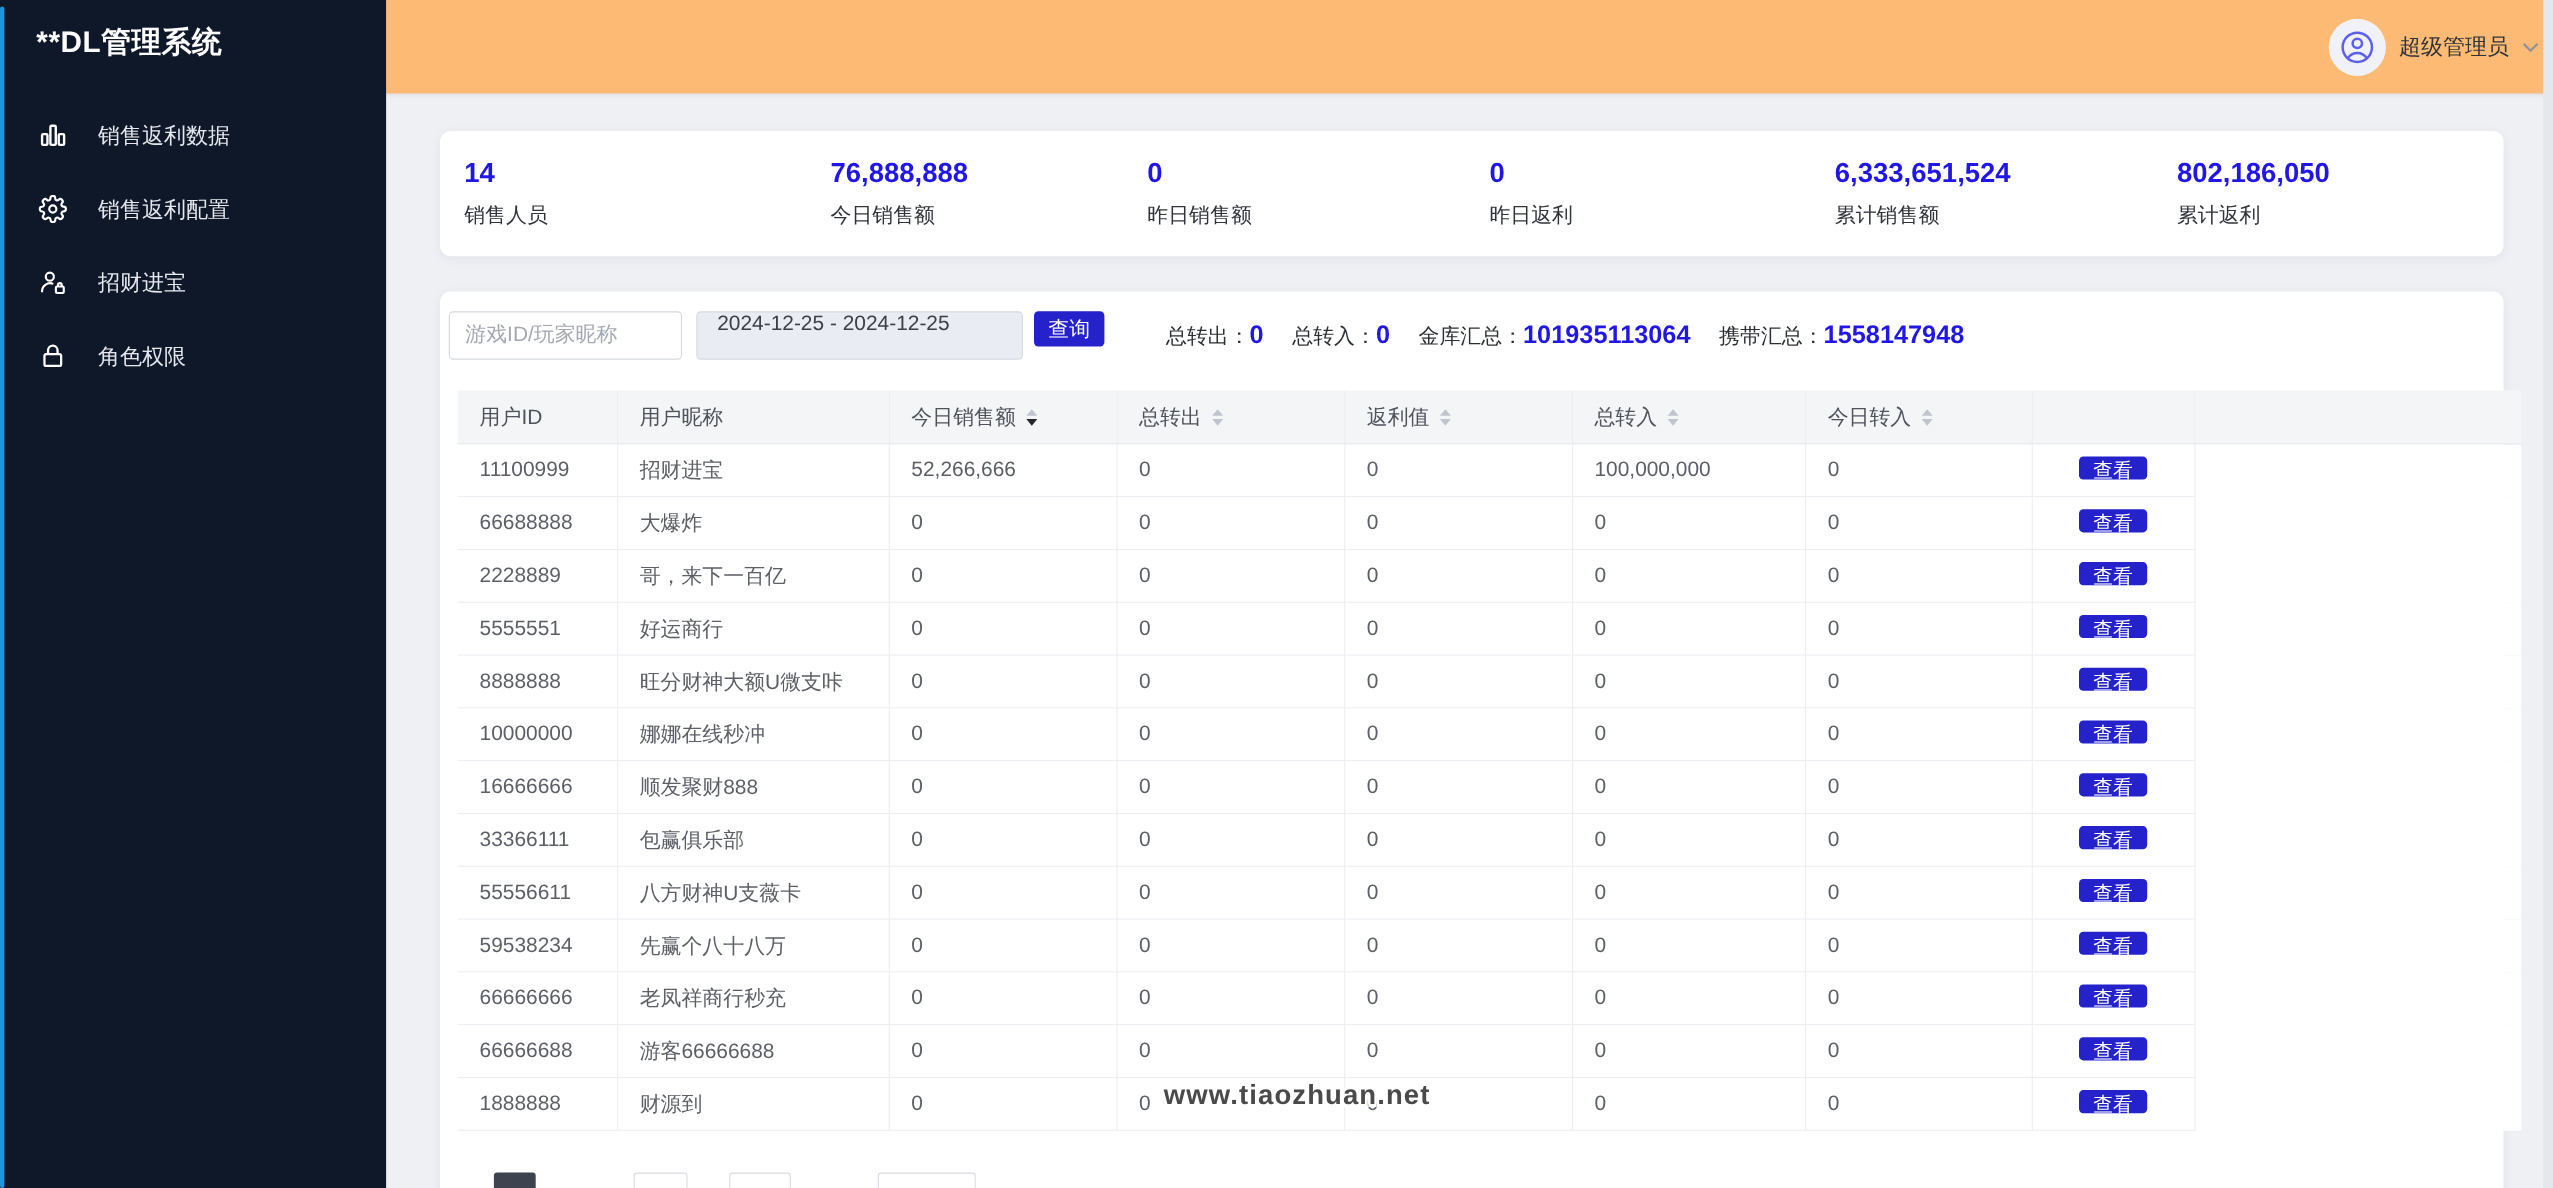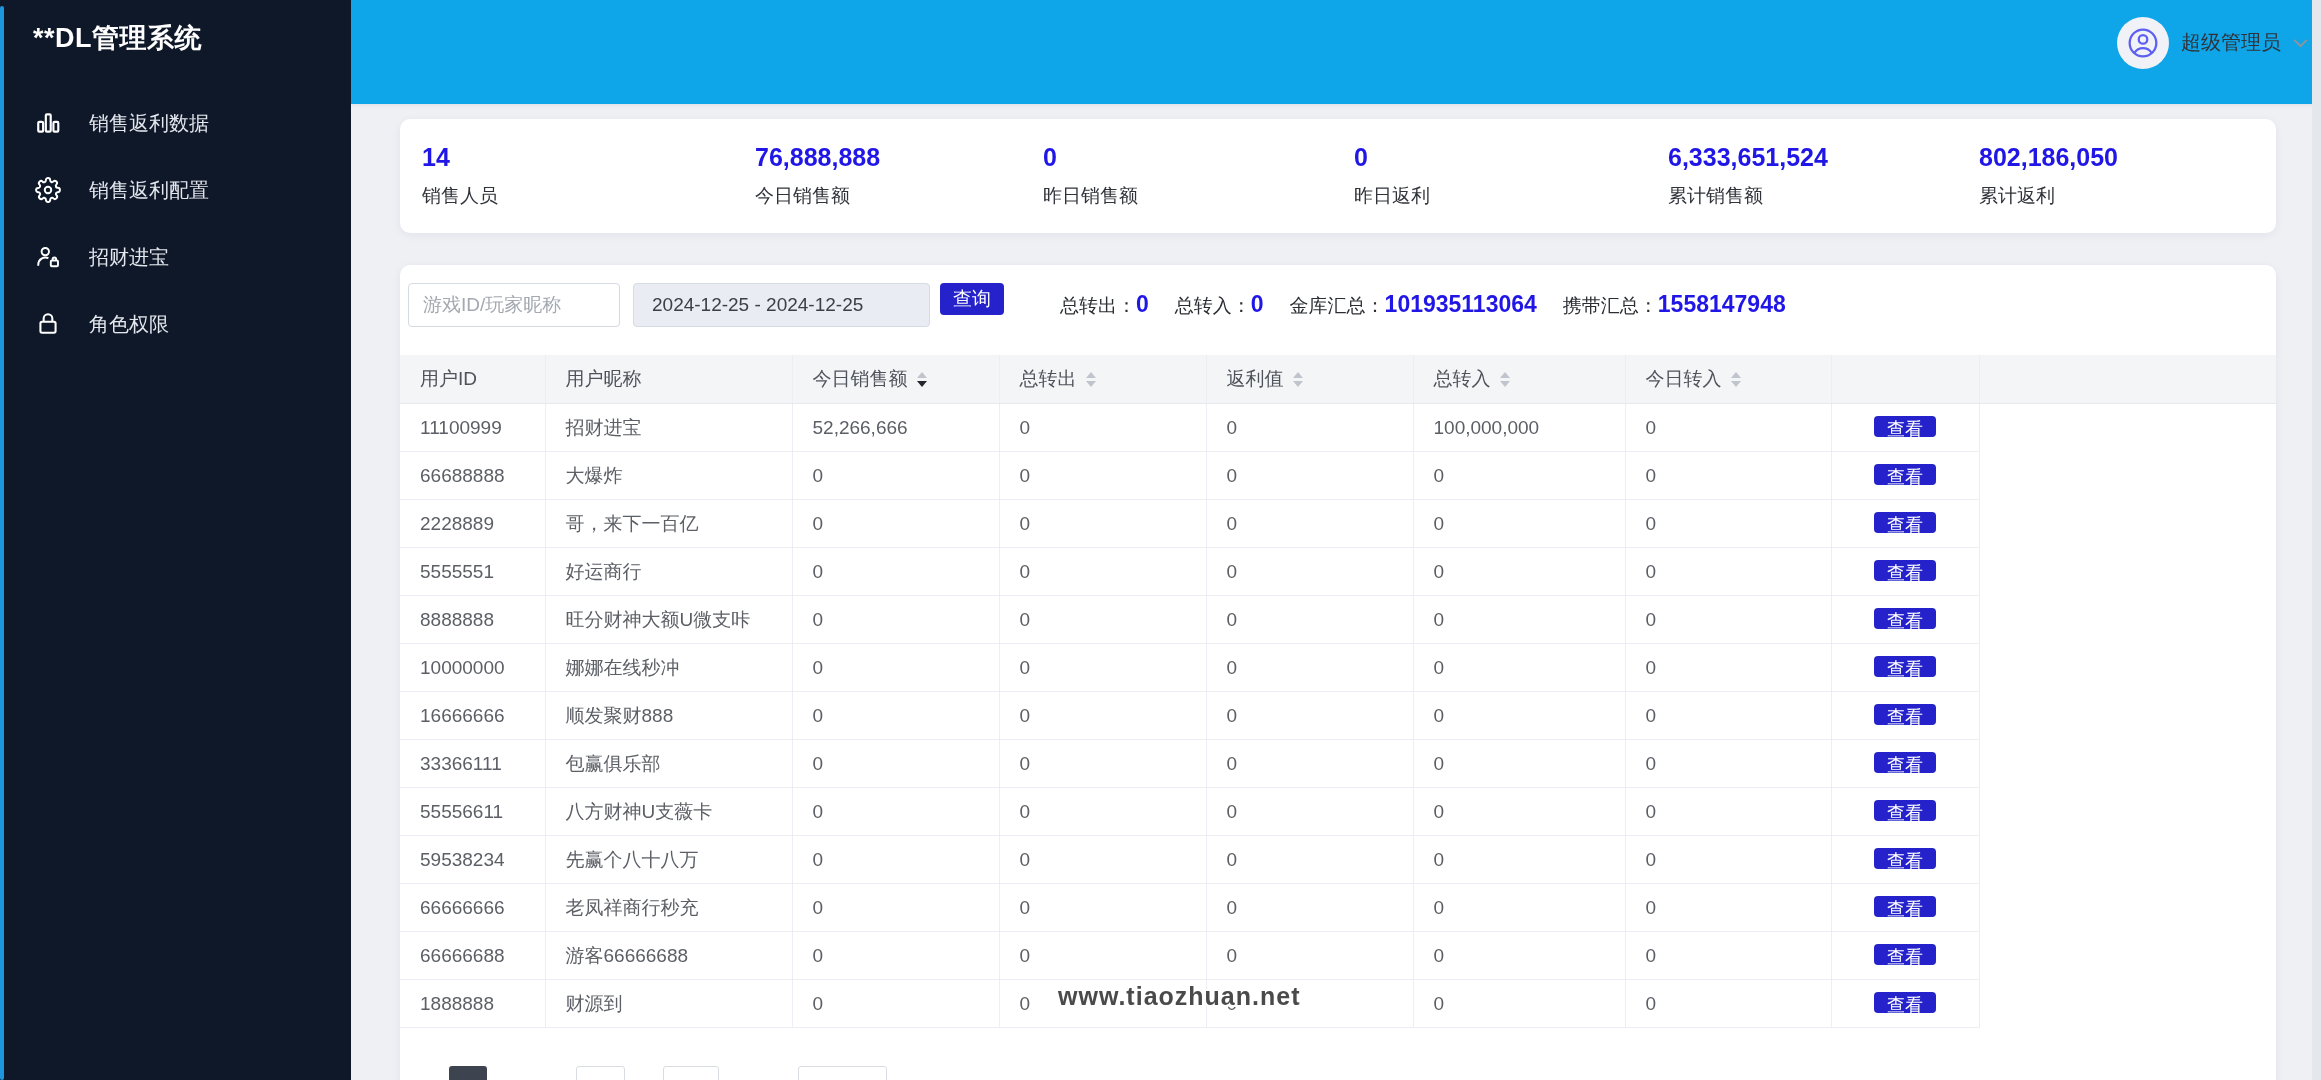--- a/index.html
+++ b/index.html
@@ -10,47 +10,47 @@
   
   .sidebar{position:absolute;left:0;top:0;width:351px;height:1080px;background:#0f1828;z-index:5;}
   .accent-strip{position:absolute;left:0;top:6px;width:4px;height:1074px;background:#1d96dd;border-radius:2px;}
   .brand{position:absolute;left:33px;top:20px;font-size:27px;font-weight:700;color:#ffffff;letter-spacing:.5px;white-space:nowrap;}
   .side-nav{position:absolute;left:0;top:101px;width:100%;}
   .side-item{display:flex;align-items:center;height:44px;margin-bottom:23px;padding-left:35px;gap:28px;cursor:pointer;}
   .side-icon{width:26px;height:26px;display:inline-flex;}
   .side-icon svg{width:26px;height:26px;}
   .side-label{font-size:20px;color:#e4e7ee;white-space:nowrap;}
   
-  .topbar{position:absolute;left:351px;top:0;right:0;height:104px;background:#0ea5e9;box-shadow:0 1px 4px rgba(20,30,60,.08);z-index:3;}
+  .topbar{position:absolute;left:351px;top:0;right:0;height:85px;background:#fdba74;box-shadow:0 1px 4px rgba(20,30,60,.08);z-index:3;}
   .user-widget{position:absolute;right:8px;top:0;height:85px;display:flex;align-items:center;gap:12px;cursor:pointer;}
   .avatar{width:52px;height:52px;border-radius:50%;background:#f1f2f7;display:flex;align-items:center;justify-content:center;}
   .avatar svg{width:32px;height:32px;}
   .user-name{font-size:20px;color:#2f3338;white-space:nowrap;}
   .chev{width:16px;height:10px;display:inline-flex;margin-right:4px;}
   
   .stats-card{position:absolute;left:400px;top:119px;width:1876px;height:114px;background:#fff;border-radius:10px;box-shadow:0 2px 10px rgba(20,40,90,.06);}
   .stat{position:absolute;top:24px;}
   .stat-value{font-size:25px;font-weight:700;color:#2016e6;white-space:nowrap;}
   .stat-label{margin-top:11px;font-size:19px;color:#30333a;white-space:nowrap;}
   .table-card{position:absolute;left:400px;top:265px;width:1876px;height:830px;background:#fff;border-radius:10px;box-shadow:0 2px 10px rgba(20,40,90,.06);}
   
   .search-input{position:absolute;left:8px;top:18px;width:212px;height:44px;box-sizing:border-box;
     border:1px solid #d5d9e0;border-radius:4px;padding:0 14px;font-size:19px;color:#333;outline:none;
     font-family:"Liberation Sans",sans-serif;}
   .search-input::placeholder{color:#a4a8b0;}
   .date-input{position:absolute;left:233px;top:18px;width:297px;height:44px;box-sizing:border-box;
-    background:#e9ecf2;border:1px solid #d6dae1;border-radius:4px;display:flex;align-items:center;
+    background:#e9ecf2;border:1px solid #d6dae1;border-radius:4px;display:flex;align-items:flex-start;
     padding-left:18px;font-size:19px;color:#3c4046;cursor:pointer;white-space:nowrap;}
   .query-btn{position:absolute;left:540px;top:18px;width:64px;height:32px;background:#2522cc;border:none;
     border-radius:4px;color:#fff;font-size:19px;cursor:pointer;font-family:"Liberation Sans",sans-serif;}
   .summary-bar{position:absolute;left:660px;top:18px;height:44px;display:flex;align-items:center;gap:26px;white-space:nowrap;}
   .sum-label{font-size:19px;color:#2b2e33;}
   .sum-value{font-size:23px;font-weight:700;color:#2016e6;}
   
-  table.data{position:absolute;left:0;top:90px;width:1876px;border-collapse:collapse;table-layout:fixed;}
+  table.data{position:absolute;left:16px;top:90px;width:1876px;border-collapse:collapse;table-layout:fixed;}
   table.data th{height:48px;background:#f4f5f7;text-align:left;padding:0 20px;font-weight:400;
     font-size:19px;color:#4e525a;border-bottom:1px solid #e7e9ef;white-space:nowrap;}
   table.data th.bordered{border-right:1px solid #eceef2;}
   table.data td{height:47px;padding:0 20px;font-size:19px;color:#5c6066;border-bottom:1px solid #edeef3;background:#fff;white-space:nowrap;}
   table.data td.bordered{border-right:1px solid #edeef3;}
   table.data td.empty-cell{border:none;}
   td.action-cell{text-align:center;padding:0;}
   .view-btn{width:62px;height:21px;background:#2522cc;color:#fff;border:none;border-radius:4px;
     font-size:18px;cursor:pointer;font-family:"Liberation Sans",sans-serif;}
   .carets{display:inline-flex;flex-direction:column;gap:3px;margin-left:9px;vertical-align:middle;}

